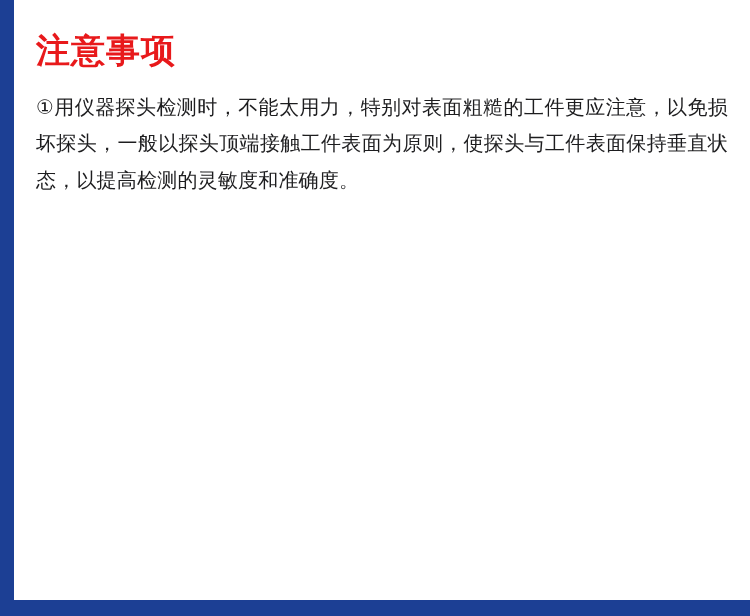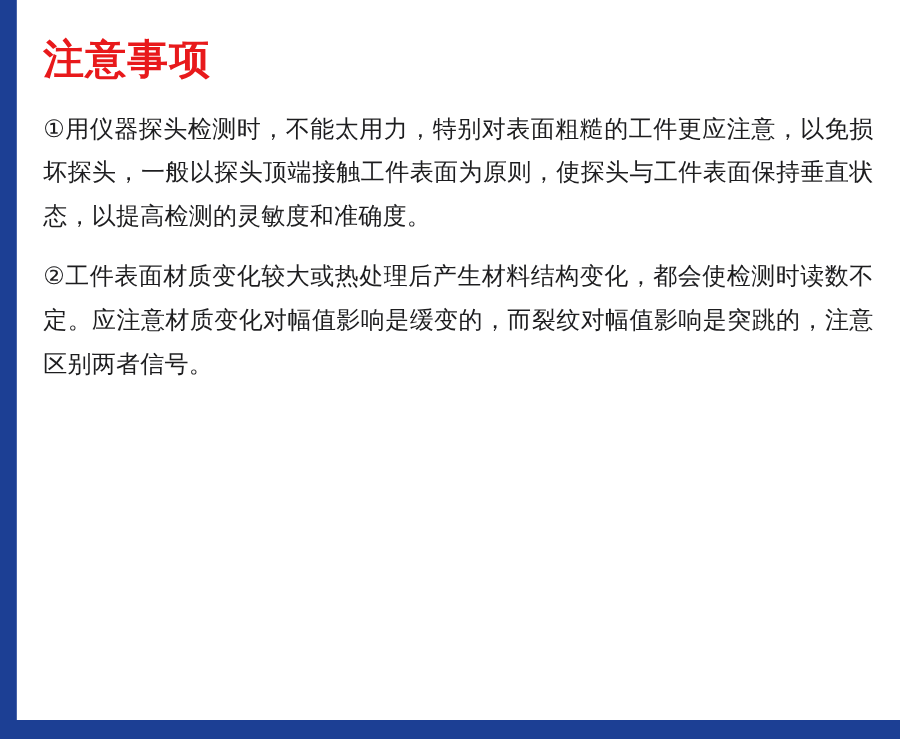--- a/index.html
+++ b/index.html
@@ -68,18 +68,17 @@
 </head>
 <body>
 
 <div class="page">
 
   <div class="left-bar"></div>
 
   <div class="content">
     <h1 class="title">注意事项</h1>
     <p class="para">①用仪器探头检测时，不能太用力，特别对表面粗糙的工件更应注意，以免损坏探头，一般以探头顶端接触工件表面为原则，使探头与工件表面保持垂直状态，以提高检测的灵敏度和准确度。</p>
-    <p class="para">②工件表面材质变化较大或热处理后产生材料结构变化，都会使检测时读数不定。应注意材质变化对幅值影响是缓变的，而裂纹对幅值影响是突跳的，注意区别两者信号。</p>
   </div>
 
   <div class="bottom-bar"></div>
 
 </div>
 
 </body></html>

